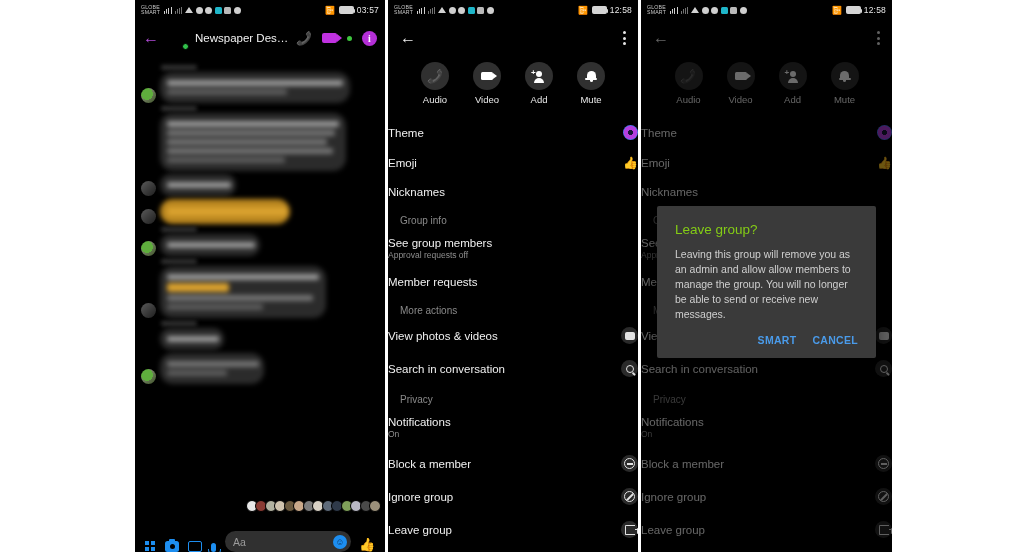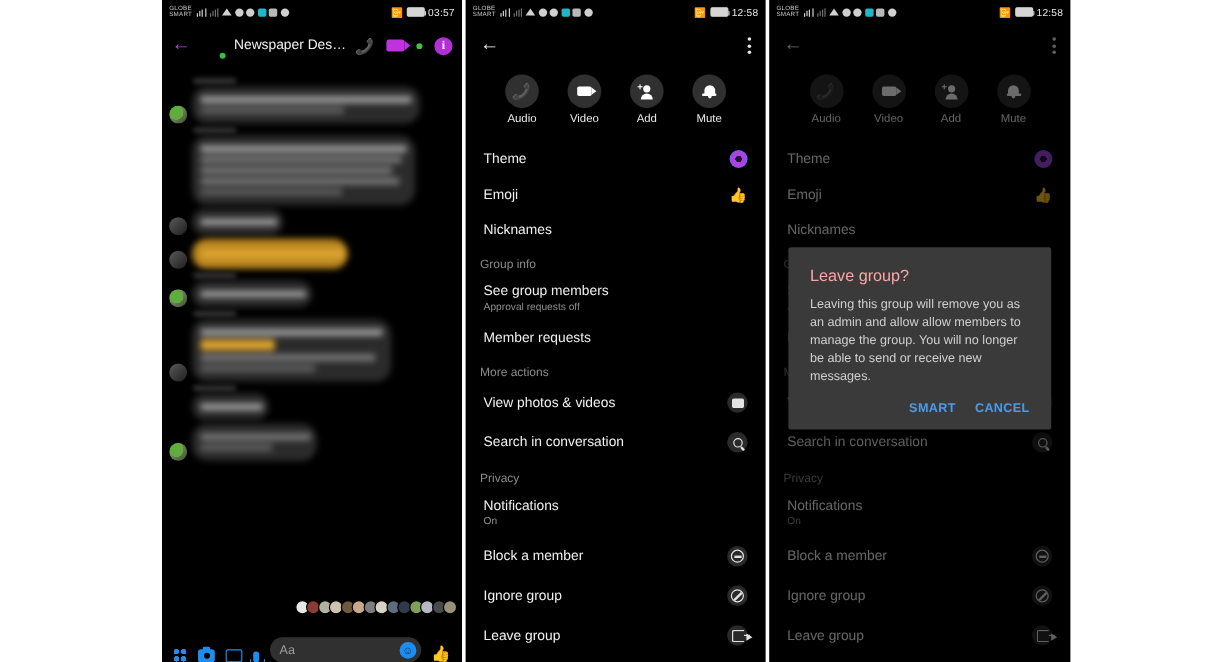--- a/index.html
+++ b/index.html
@@ -272,21 +272,21 @@
   .g-add .plus{ position:absolute; left:-1px; top:-1px; color:#fff; font-size:8px; font-weight:bold; line-height:1;}
   .g-bell { position:relative; width:11px; height:12px; }
   .g-bell .dome{ position:absolute; top:1px; left:1px; width:9px; height:8px;
     border-radius:5px 5px 1px 1px; background:#fff; }
   .g-bell .base{ position:absolute; bottom:2px; left:-.5px; width:12px; height:1.6px; background:#fff; border-radius:1px;}
   .g-bell .clap{ position:absolute; bottom:0; left:4px; width:3px; height:2.4px; background:#fff; border-radius:0 0 3px 3px;}
 
   .mlist { padding: 0 0 0 0; }
   .mitem {
     position: relative;
-    padding: 8px 15px;
+    padding: 8px 0;
     display:flex; align-items:center; justify-content:space-between;
   }
   .mitem .mtext { display:flex; flex-direction:column; gap:1px; }
   .mtitle { color:#f0f0f0; font-size: 11.5px; }
   .msub   { color:#8f8f8f; font-size: 8.5px; }
   .section {
     color:#8a8a8a; font-size: 10px;
     padding: 9px 12px 3px 12px;
   }
   .right-ic {
@@ -332,21 +332,21 @@
   .dimmed { opacity: .42; }
   .dialog {
     position: absolute;
     left: 16px; top: 206px;
     width: 219px;
     background: #3a3a3a;
     border-radius: 2px;
     padding: 16px 18px 6px 18px;
     box-shadow: 0 3px 14px rgba(0,0,0,.6);
   }
-  .dlg-title { color:#fca5a5; font-size: 13.5px; margin-bottom: 10px; }
+  .dlg-title { color:#84cc16; font-size: 13.5px; margin-bottom: 10px; }
   .dlg-body  { color:#cfcfcf; font-size: 10.5px; line-height: 1.42; }
   .dlg-actions {
     display:flex; justify-content:flex-end; gap: 16px;
     padding: 12px 0 6px 0;
   }
   .dlg-btn { color:#4a9bea; font-size: 10.5px; font-weight: bold; letter-spacing:.3px; }
 </style>
 </head>
 <body>
 

